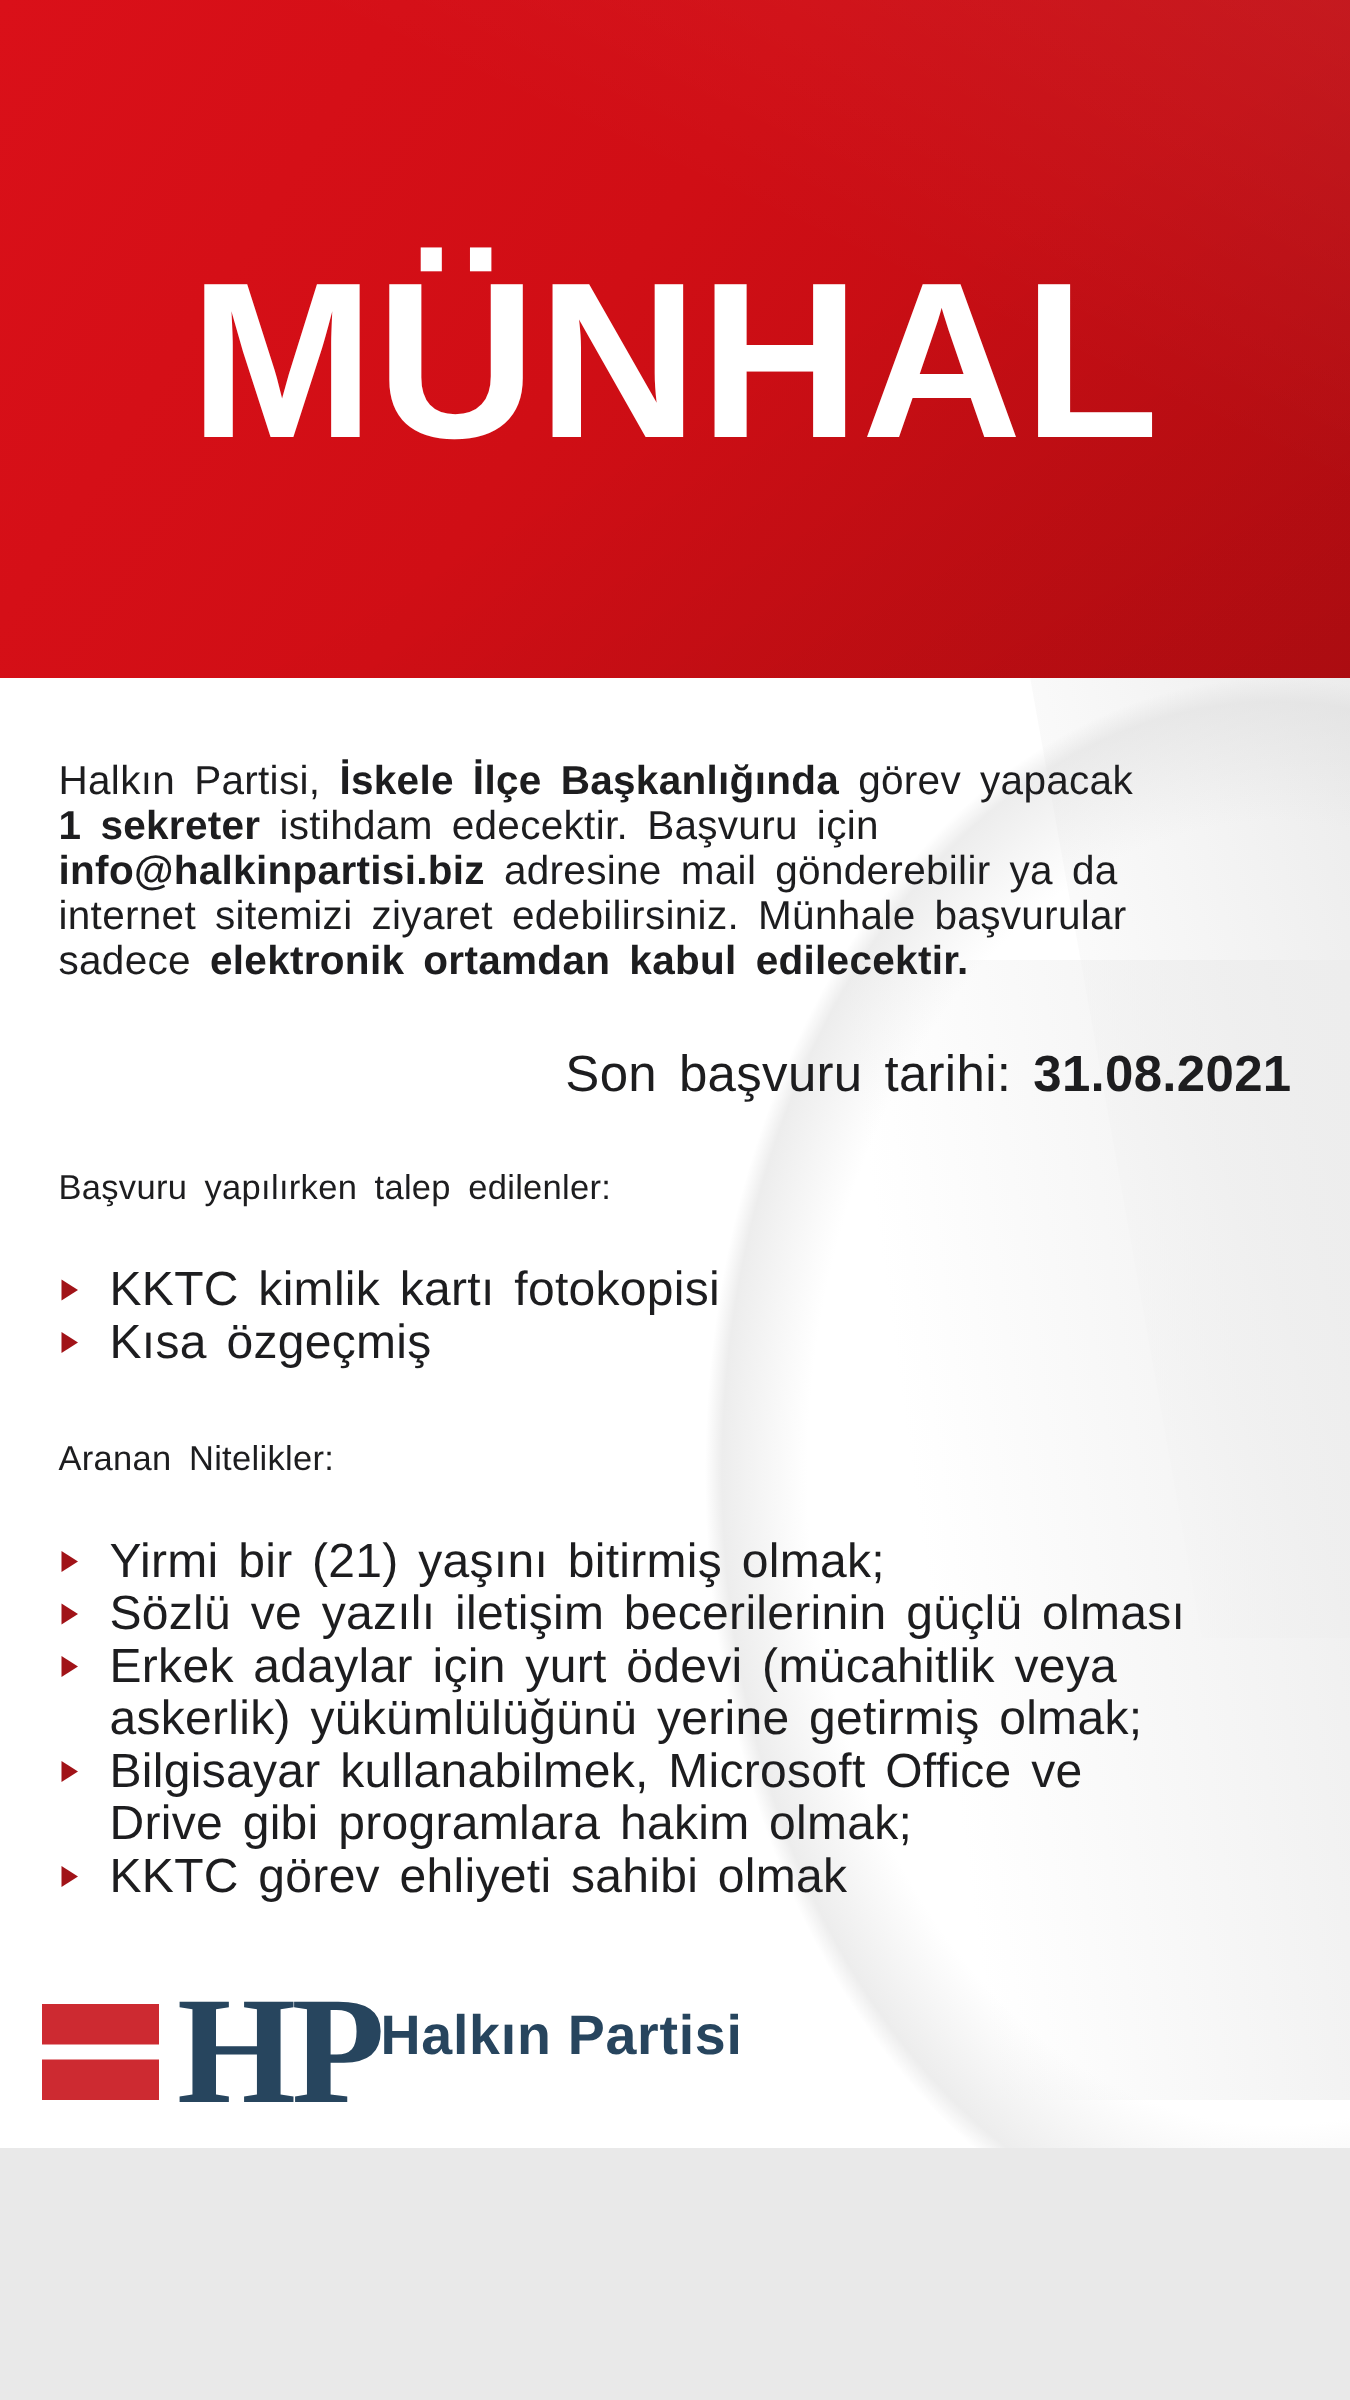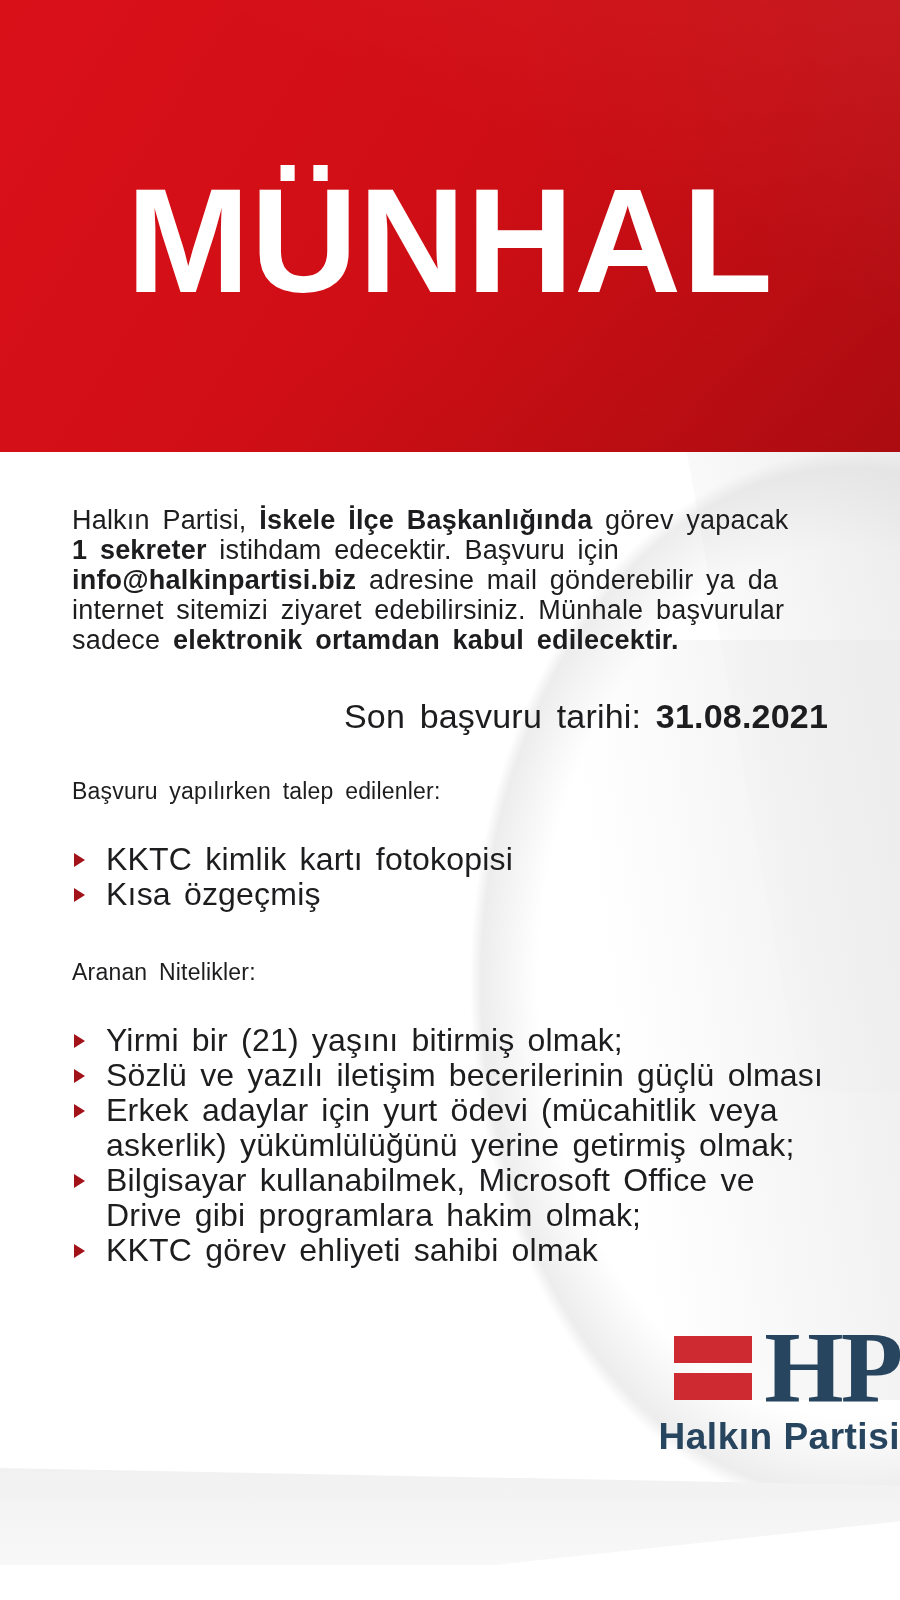--- a/index.html
+++ b/index.html
@@ -1,18 +1,18 @@
 <!DOCTYPE html>
 <html><head>
 <meta charset="utf-8">
 <style>
   html,body{margin:0;padding:0;background:#e9e9e9;}
   .poster{
     position:relative;
-    width:900px;height:1600px;
+    width:900px;height:1432px;
     margin:0 auto;
     background:#ffffff;
     overflow:hidden;
     font-family:"Liberation Sans", sans-serif;
     color:#1d1d1f;
   }
   
   .bg{position:absolute;z-index:0;pointer-events:none;}
   .bg-right{
     top:452px;right:0;width:260px;height:640px;
@@ -46,21 +46,21 @@
       linear-gradient(205deg,rgba(255,255,255,.05) 0%,rgba(255,255,255,0) 38%),
       linear-gradient(150deg,rgba(0,0,0,0) 55%,rgba(0,0,0,.06) 100%);
   }
   .hero-title{
     position:absolute;left:0;right:0;top:167px;
     margin:0;text-align:center;
     font-size:148px;line-height:148px;font-weight:700;
     letter-spacing:1px;color:#ffffff;
   }
   
-  .content{position:relative;z-index:2;padding:0 72px;}
+  .content{position:relative;z-index:2;padding:0 39px;}
   .intro{
     margin:53px 0 0;width:722px;
     font-size:27px;line-height:30px;
     word-spacing:5px;letter-spacing:.2px;
   }
   .intro strong,.deadline strong{font-weight:700;}
   .deadline{
     margin:46px 0 0;font-size:34px;line-height:30px;
     word-spacing:5px;letter-spacing:.2px;text-align:right;
   }
@@ -78,21 +78,21 @@
     position:absolute;left:2px;top:11px;
     width:0;height:0;
     border-top:7px solid transparent;
     border-bottom:7px solid transparent;
     border-left:11px solid #a11318;
   }
   
   .logo{
     position:relative;z-index:2;
     margin-top:60px;
-    display:flex;flex-direction:column;align-items:flex-end;
+    display:flex;flex-direction:row;align-items:flex-start;padding-left:28px;
   }
   .logo-row{display:flex;align-items:center;}
   .logo-bars{display:flex;flex-direction:column;gap:10px;margin-right:12px;}
   .logo-bar{width:78px;height:27px;background:#cd2a31;}
   .logo-mono{
     font-family:"Liberation Serif", serif;
     font-size:102px;line-height:80px;font-weight:700;
     letter-spacing:-3px;color:#27455e;
   }
   .logo-name{

